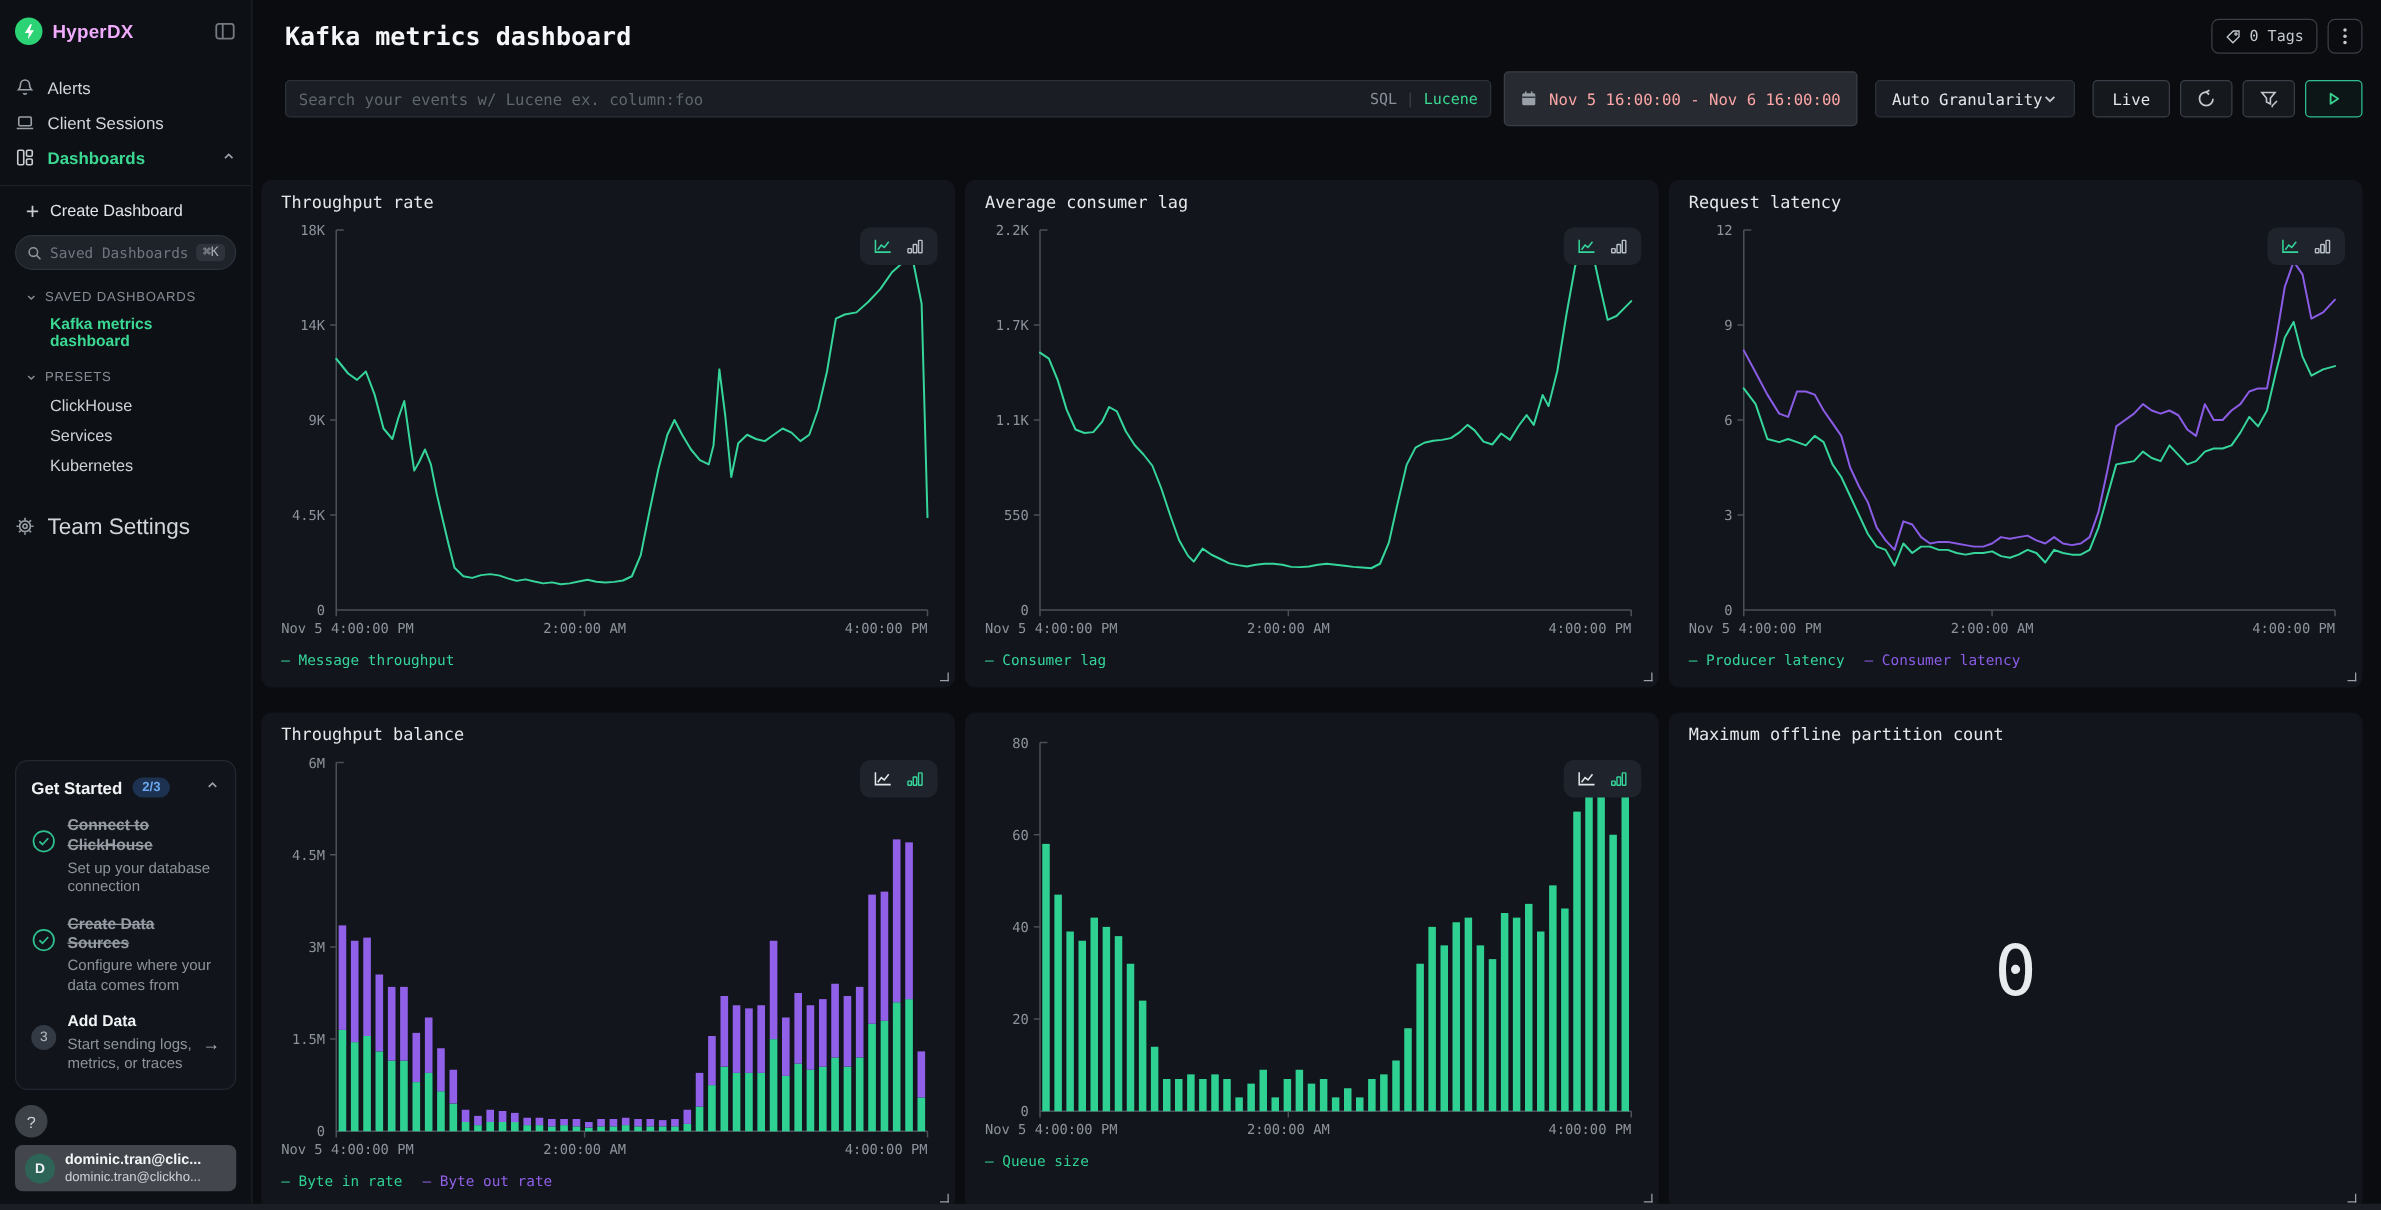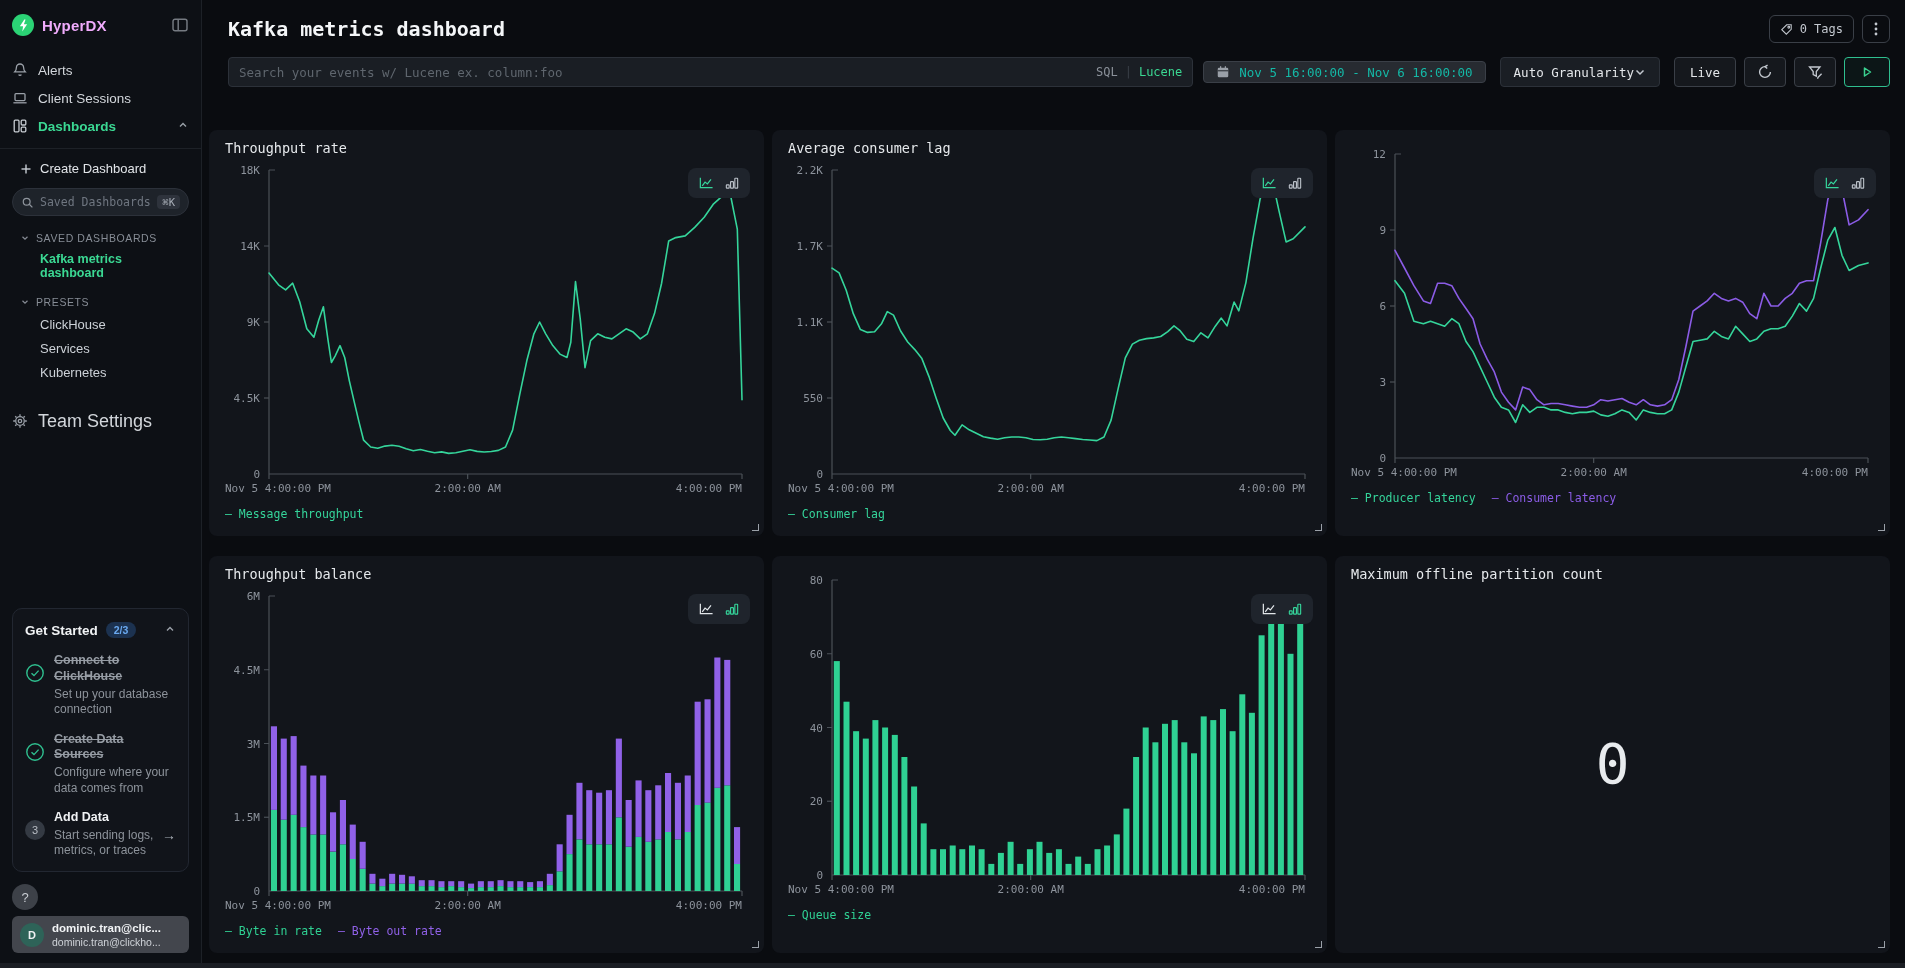--- a/index.html
+++ b/index.html
@@ -70,21 +70,21 @@
   .chip-btn { height:28px; border:1px solid #3a3f47; border-radius:6px; background:transparent; color:#c3c8cf; font-size:12px; display:flex; align-items:center; gap:7px; padding:0 10px; cursor:pointer; }
   .kebab-btn { width:28px; height:28px; border:1px solid #3a3f47; border-radius:6px; background:transparent; display:flex; align-items:center; justify-content:center; cursor:pointer; }
 
   .toolbar { display:flex; align-items:center; margin-top:12px; gap:8px; padding-left:19px; }
   .search-wrap { flex:1; height:30px; background:#1a1e24; border:1px solid #2c3139; border-radius:4px; display:flex; align-items:center; padding:0 10px; }
   .search-wrap input { flex:1; background:transparent; border:none; outline:none; color:#ffffff; font-size:12.5px; font-family:"DejaVu Sans Mono","Liberation Mono",monospace; }
   .search-wrap input::placeholder { color:#5f666e; }
   .lang-sql { color:#8b919a; font-size:12px; cursor:pointer; }
   .lang-sep { color:#3a3f47; margin:0 7px; font-size:12px; }
   .lang-lucene { color:#3bd893; font-size:12px; cursor:pointer; }
-  .date-box { height:22px; background:#272b31; border:1px solid #3a3f47; border-radius:4px; display:flex; align-items:center; gap:9px; padding:0 12px; font-size:12.5px; color:#14b8a6; cursor:pointer; margin-left:2px; }
+  .date-box { height:44px; background:#272b31; border:1px solid #3a3f47; border-radius:4px; display:flex; align-items:center; gap:9px; padding:0 12px; font-size:12.5px; color:#fca5a5; cursor:pointer; margin-left:2px; }
   .gran-box { height:30px; background:#1a1e24; border:1px solid #2c3139; border-radius:4px; display:flex; align-items:center; padding:0 13px; font-size:12.5px; color:#e4e7ea; cursor:pointer; margin-left:6px; }
   .tool-btn { height:30px; border:1px solid #3a3f47; border-radius:4px; background:#15181d; color:#e4e7ea; font-size:12.5px; display:flex; align-items:center; justify-content:center; cursor:pointer; font-family:"DejaVu Sans Mono","Liberation Mono",monospace; }
   .live-btn { width:62px; margin-left:6px; }
   .icon-btn { width:42px; }
   .play-btn { width:46px; border-color:#2fbf8f; background:rgba(47,191,143,.06); }
 
   .grid {
     margin-top:43px;
     display:grid; grid-template-columns:repeat(3,1fr); grid-template-rows:406px 397px;
     gap:20px 8px;
@@ -401,20 +401,21 @@
             </svg></span>
           <span class="tgl"><svg width="16" height="14" viewBox="0 0 17 14" fill="none" stroke="#b9bfc7" stroke-width="1.2">
               <rect x="2.5" y="9" width="3" height="3.5" rx="0.5"></rect>
               <rect x="7" y="5.5" width="3" height="7" rx="0.5"></rect>
               <rect x="11.5" y="2" width="3" height="10.5" rx="0.5"></rect>
             </svg></span>
         </div>
       <div class="resize-handle"></div>
     </section>
     <section class="panel">
+      <div class="panel-title mono">Request latency</div>
       <div class="chart-body">
           <svg width="527" height="340">
             <line x1="46" y1="10" x2="46" y2="314" stroke="#4b5158" stroke-width="1.2"></line>
             <line x1="46" y1="314" x2="519" y2="314" stroke="#4b5158" stroke-width="1.2"></line>
             <text x="37" y="318" text-anchor="end" fill="#8d939c" font-size="11px">0</text>
             <line x1="41" y1="238" x2="46" y2="238" stroke="#4b5158" stroke-width="1.2"></line>
             <text x="37" y="242" text-anchor="end" fill="#8d939c" font-size="11px">3</text>
             <line x1="41" y1="162" x2="46" y2="162" stroke="#4b5158" stroke-width="1.2"></line>
             <text x="37" y="166" text-anchor="end" fill="#8d939c" font-size="11px">6</text>
             <line x1="41" y1="86" x2="46" y2="86" stroke="#4b5158" stroke-width="1.2"></line>

